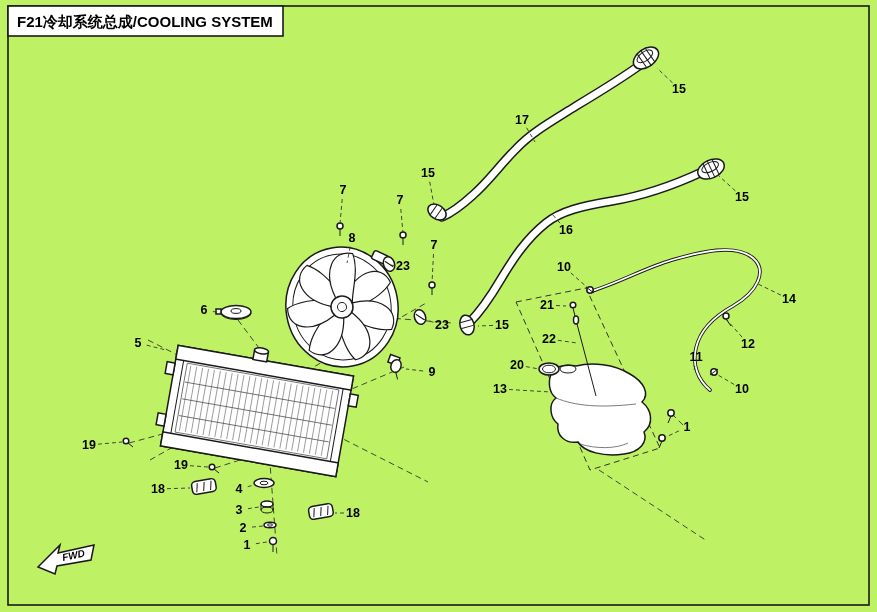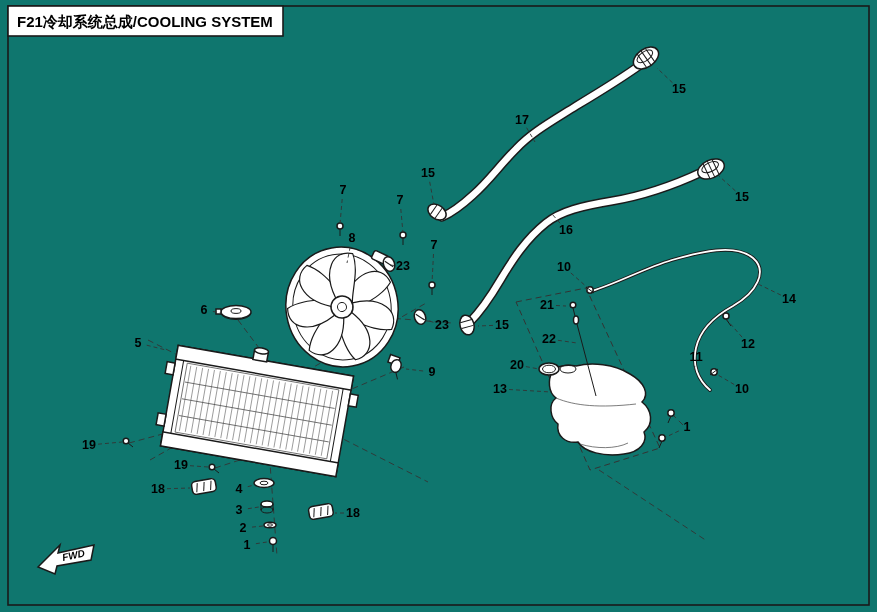--- a/index.html
+++ b/index.html
@@ -1,16 +1,16 @@
 <!DOCTYPE html>
 <html><head>
 <meta charset="utf-8">
 <style>
   html,body{margin:0;padding:0;background:#ffffff;}
-  .page{position:relative;width:877px;height:612px;background:#0f766e;overflow:hidden;
+  .page{position:relative;width:877px;height:612px;background:#bef264;overflow:hidden;
         font-family:"Liberation Sans",sans-serif;}
   svg{display:block;}
   .frame{fill:none;stroke:#1a1a1a;stroke-width:1.6;}
   .titlebox{fill:#fff;stroke:#1a1a1a;stroke-width:1.6;}
   .title-text{font:700 15px "Liberation Sans",sans-serif;fill:#000;}
   .part{fill:#ffffff;stroke:#1a1a1a;stroke-width:1.5;}
   .thin{fill:none;stroke:#1a1a1a;stroke-width:1;}
   .hair{fill:none;stroke:#444;stroke-width:.7;}
   .construct{fill:none;stroke:#333;stroke-width:.9;stroke-dasharray:6 4;}
   .leader{stroke:#333;stroke-width:.9;stroke-dasharray:4 3;fill:none;}

